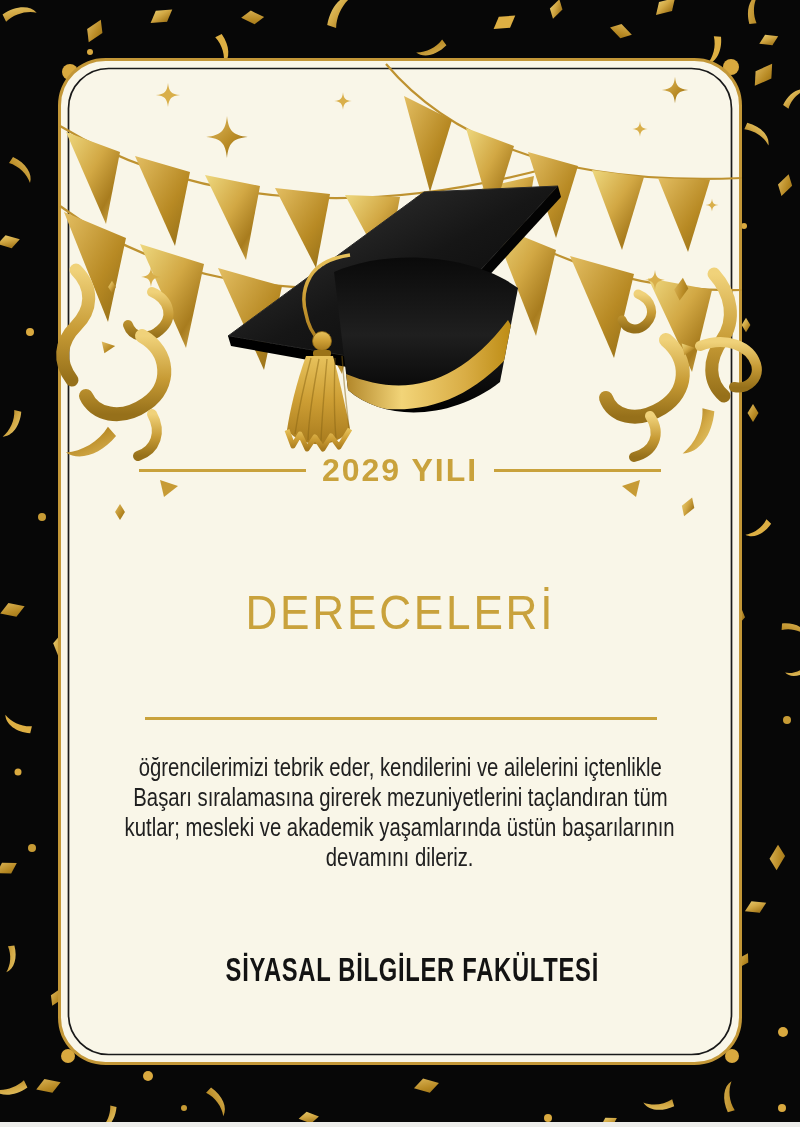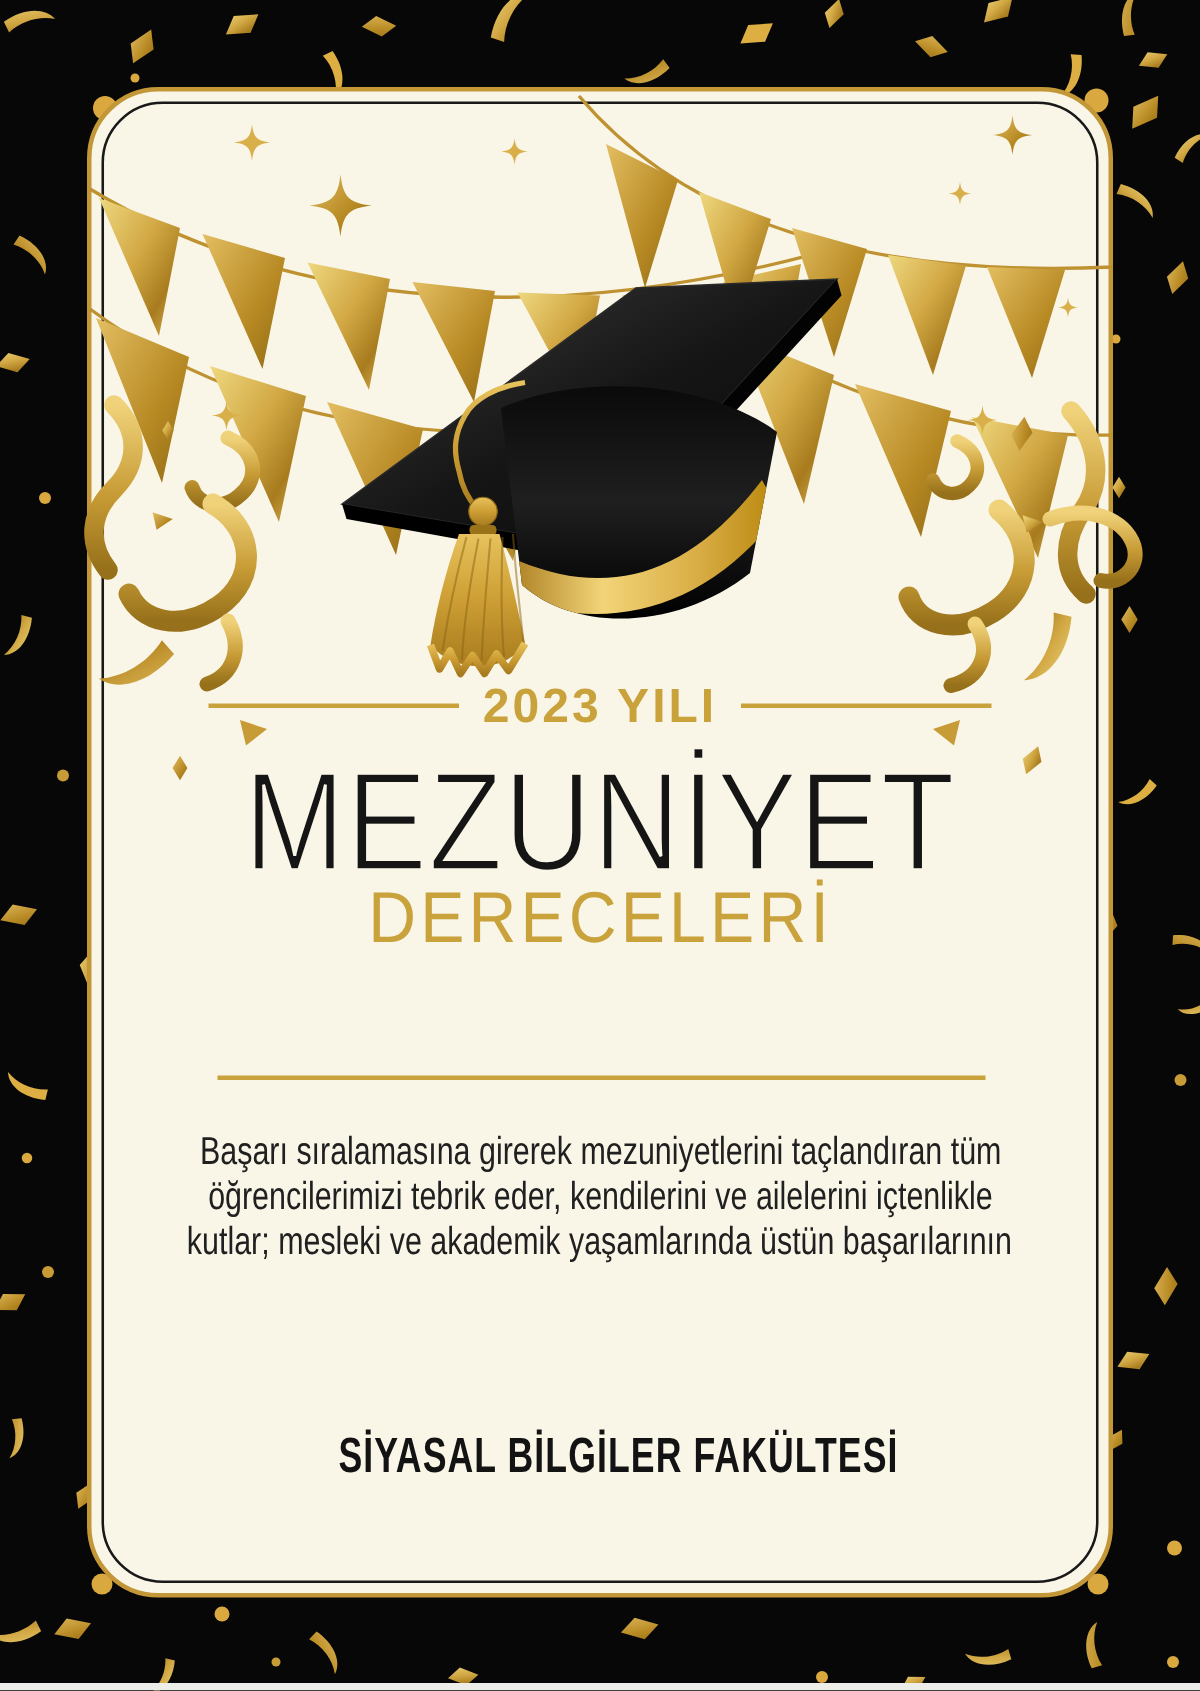--- a/index.html
+++ b/index.html
@@ -251,33 +251,33 @@
     </g>
     <path d="M287,430 L293,446 L300,434 L307,449 L315,437 L323,449 L331,436 L339,447 L350,429" fill="none" stroke="url(#gTassel)" stroke-width="5" stroke-linejoin="round"></path>
   </g>
 
   <rect x="0" y="1122" width="800" height="5" fill="#EDEDEA"></rect>
 </svg>
 
 <div class="content">
   <div class="year-row">
     <span class="hrule"></span>
-    <span class="year">2023 YILI</span>
+    <span class="year">2029 YILI</span>
     <span class="hrule"></span>
   </div>
 
-  <h1 class="title"><span class="squish">MEZUNİYET</span></h1>
 
   <h2 class="subtitle"><span class="squish">DERECELERİ</span></h2>
 
 
   <div class="divider"></div>
 
   <div class="bodytext">
+    <div><span class="squish">öğrencilerimizi tebrik eder, kendilerini ve ailelerini içtenlikle</span></div>
     <div><span class="squish">Başarı sıralamasına girerek mezuniyetlerini taçlandıran tüm</span></div>
-    <div><span class="squish">öğrencilerimizi tebrik eder, kendilerini ve ailelerini içtenlikle</span></div>
     <div><span class="squish">kutlar; mesleki ve akademik yaşamlarında üstün başarılarının</span></div>
+    <div><span class="squish">devamını dileriz.</span></div>
   </div>
 
   <div class="footer"><span class="squish">SİYASAL BİLGİLER FAKÜLTESİ</span></div>
 </div>
 
 </div>
 
 </body></html>

